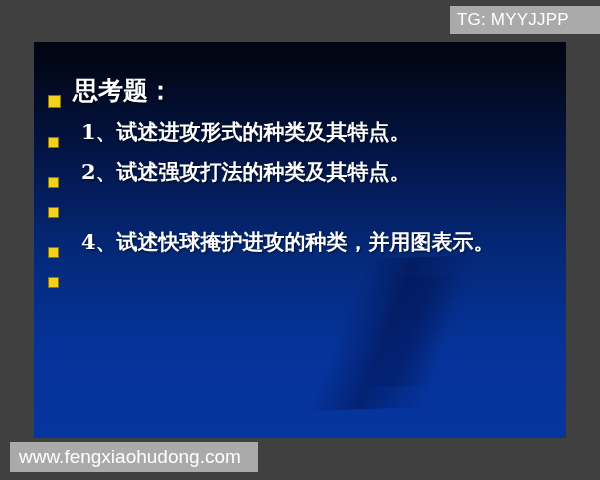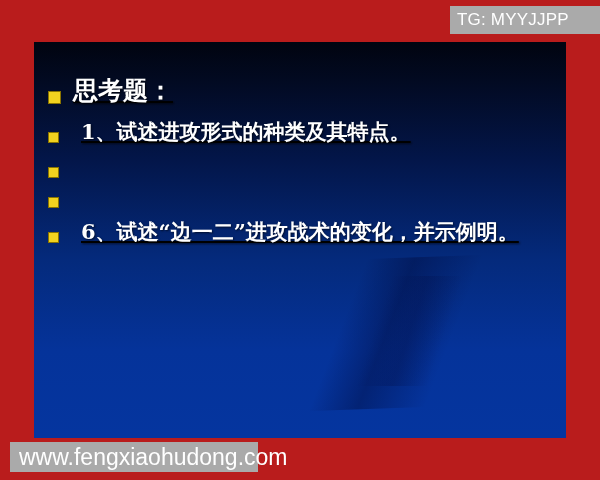--- a/index.html
+++ b/index.html
@@ -12,21 +12,21 @@
     width: 600px;
     height: 480px;
     overflow: hidden;
     font-family: "Liberation Sans", "DejaVu Sans", sans-serif;
   }
 
   #screen {
     position: relative;
     width: 600px;
     height: 480px;
-    background: #b91c1c;
+    background: #404040;
   }
 
   
   .tg-badge {
     position: absolute;
     left: 450px;
     top: 6px;
     width: 150px;
     height: 28px;
     background: #aaaaaa;
@@ -41,21 +41,21 @@
 
   
   .site-badge {
     position: absolute;
     left: 10px;
     top: 442px;
     width: 248px;
     height: 30px;
     background: #aaaaaa;
     color: #ffffff;
-    font-size: 23px;
+    font-size: 19px;
     line-height: 30px;
     padding-left: 9px;
     box-sizing: border-box;
     white-space: nowrap;
   }
 
   
   .slide {
     position: absolute;
     left: 34px;
@@ -115,23 +115,22 @@
 
   .content {
     position: relative;
     z-index: 3;
     padding: 0;
   }
 
   
   .row {
     display: flex;
-    align-items: center;
+    align-items: flex-end;
     white-space: nowrap;
-    text-decoration: underline;
   }
 
   .bullet {
     flex: 0 0 auto;
     background: #f2d21f;
     border: 1px solid #8a7400;
     box-sizing: border-box;
   }
 
   
@@ -191,33 +190,37 @@
       <div class="row row-title">
         <span class="bullet"></span>
         <span class="title-text">思考题：</span>
       </div>
 
       <div class="row row-item">
         <span class="bullet"></span>
         <span class="item-text">1、试述进攻形式的种类及其特点。</span>
       </div>
 
-
-      <div class="row row-item">
-        <span class="bullet"></span>
-      </div>
-
-      <div class="row row-item">
-        <span class="bullet"></span>
-      </div>
-
-
-      <div class="row row-item">
-        <span class="bullet"></span>
-        <span class="item-text">6、试述“边一二”进攻战术的变化，并示例明。</span>
+      <div class="row row-item">
+        <span class="bullet"></span>
+        <span class="item-text">2、试述强攻打法的种类及其特点。</span>
+      </div>
+
+      <div class="row row-item">
+        <span class="bullet"></span>
+      </div>
+
+      <div class="row row-item">
+        <span class="bullet"></span>
+        <span class="item-text">4、试述快球掩护进攻的种类，并用图表示。</span>
+      </div>
+
+
+      <div class="row row-item">
+        <span class="bullet"></span>
       </div>
 
 
     </div>
   </div>
 
   <div class="site-badge">www.fengxiaohudong.com</div>
 
 </div>
 

